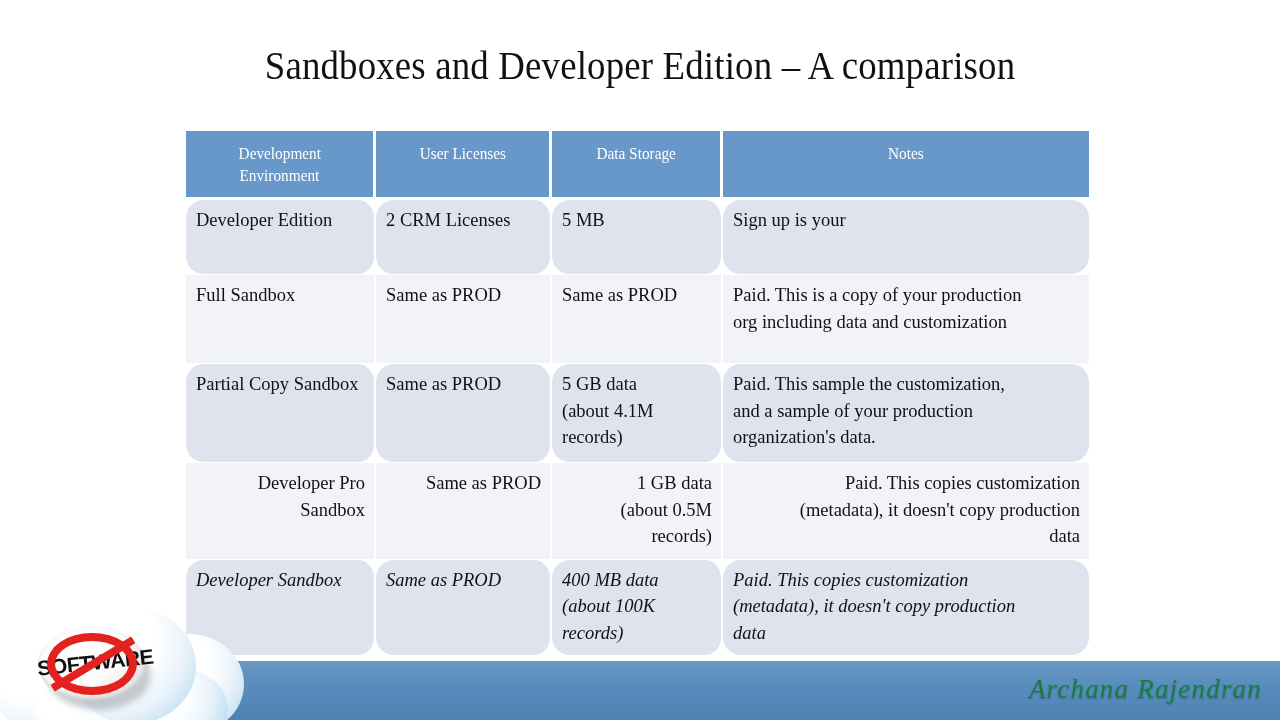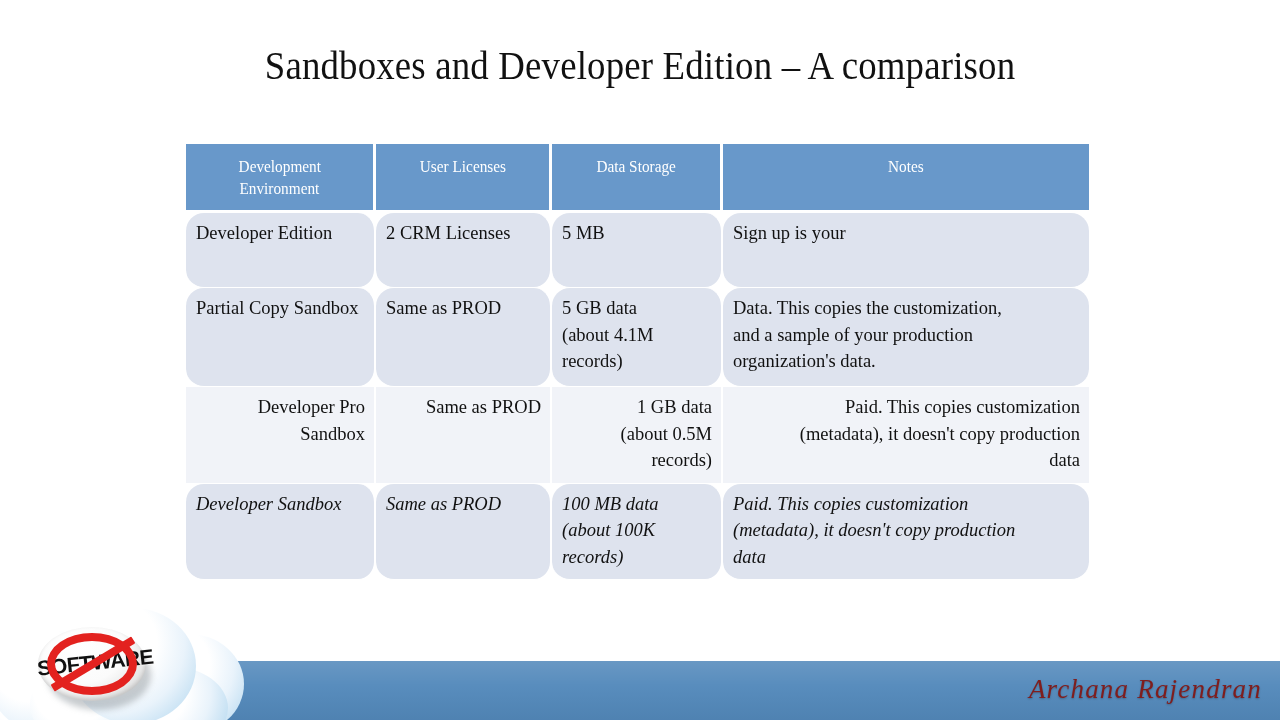--- a/index.html
+++ b/index.html
@@ -31,21 +31,21 @@
     letter-spacing: 0.2px;
     transform: scaleX(0.92);
     transform-origin: center center;
     white-space: nowrap;
   }
 
   
   #comparison-table {
     position: absolute;
     left: 186px;
-    top: 144px;
+    top: 131px;
     width: 903px;
     border-collapse: separate;
     border-spacing: 0;
     table-layout: fixed;
   }
   #comparison-table col.c1 { width: 190px; }
   #comparison-table col.c2 { width: 176px; }
   #comparison-table col.c3 { width: 171px; }
   #comparison-table col.c4 { width: 366px; }
 
@@ -108,21 +108,21 @@
     left: 0;
     top: 0;
     width: 1280px;
     height: 59px;
     background: linear-gradient(to bottom, rgba(255,255,255,0.13) 0%, rgba(255,255,255,0.03) 42%, rgba(0,0,0,0.05) 100%);
   }
   #signature {
     position: absolute;
     right: 18px;
     top: 672px;
-    color: #7f1d1d;
+    color: #15803d;
     font-family: "Liberation Serif", "DejaVu Serif", serif;
     font-style: italic;
     font-size: 27px;
     line-height: 34px;
     letter-spacing: 1.2px;
     text-shadow: 0 1px 2px rgba(0,0,0,0.25);
     white-space: nowrap;
   }
 
   
@@ -243,30 +243,41 @@
     <tr class="row-shade r1">
       <td>Developer Edition</td>
       <td>2 CRM Licenses</td>
       <td>
         <span class="cell-line">5 MB</span>
       </td>
       <td>
         <span class="cell-line">Sign up is your</span>
       </td>
     </tr>
+    <tr class="row-light r2">
+      <td>Full Sandbox</td>
+      <td>Same as PROD</td>
+      <td>
+        <span class="cell-line">Same as PROD</span>
+      </td>
+      <td>
+        <span class="cell-line">Paid. This is a copy of your production</span>
+        <span class="cell-line">org including data and customization</span>
+      </td>
+    </tr>
     <tr class="row-shade r3">
       <td>Partial Copy Sandbox</td>
       <td>Same as PROD</td>
       <td>
         <span class="cell-line">5 GB data</span>
         <span class="cell-line">(about 4.1M</span>
         <span class="cell-line">records)</span>
       </td>
       <td>
-        <span class="cell-line">Data. This copies the customization,</span>
+        <span class="cell-line">Paid. This sample the customization,</span>
         <span class="cell-line">and a sample of your production</span>
         <span class="cell-line">organization's data.</span>
       </td>
     </tr>
     <tr class="row-light r4">
       <td>Developer Pro Sandbox</td>
       <td>Same as PROD</td>
       <td>
         <span class="cell-line">1 GB data</span>
         <span class="cell-line">(about 0.5M</span>
@@ -275,21 +286,21 @@
       <td>
         <span class="cell-line">Paid. This copies customization</span>
         <span class="cell-line">(metadata), it doesn't copy production</span>
         <span class="cell-line">data</span>
       </td>
     </tr>
     <tr class="row-shade r5">
       <td>Developer Sandbox</td>
       <td>Same as PROD</td>
       <td>
-        <span class="cell-line">100 MB data</span>
+        <span class="cell-line">400 MB data</span>
         <span class="cell-line">(about 100K</span>
         <span class="cell-line">records)</span>
       </td>
       <td>
         <span class="cell-line">Paid. This copies customization</span>
         <span class="cell-line">(metadata), it doesn't copy production</span>
         <span class="cell-line">data</span>
       </td>
     </tr>
   </tbody>

